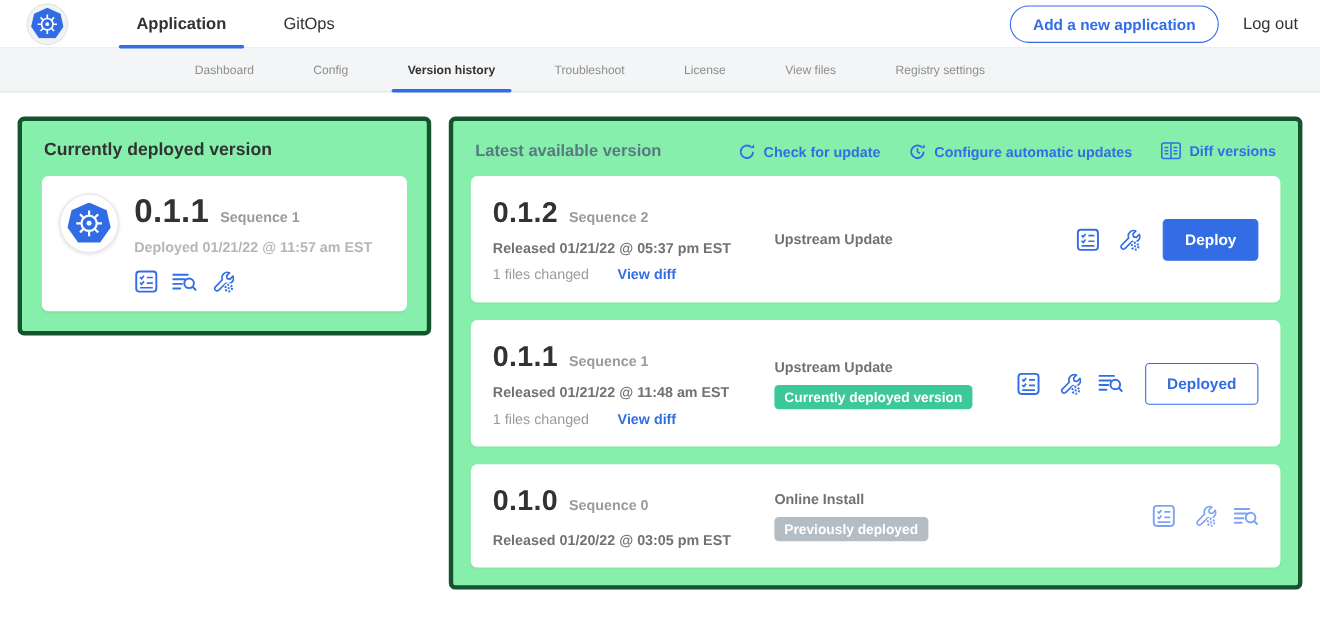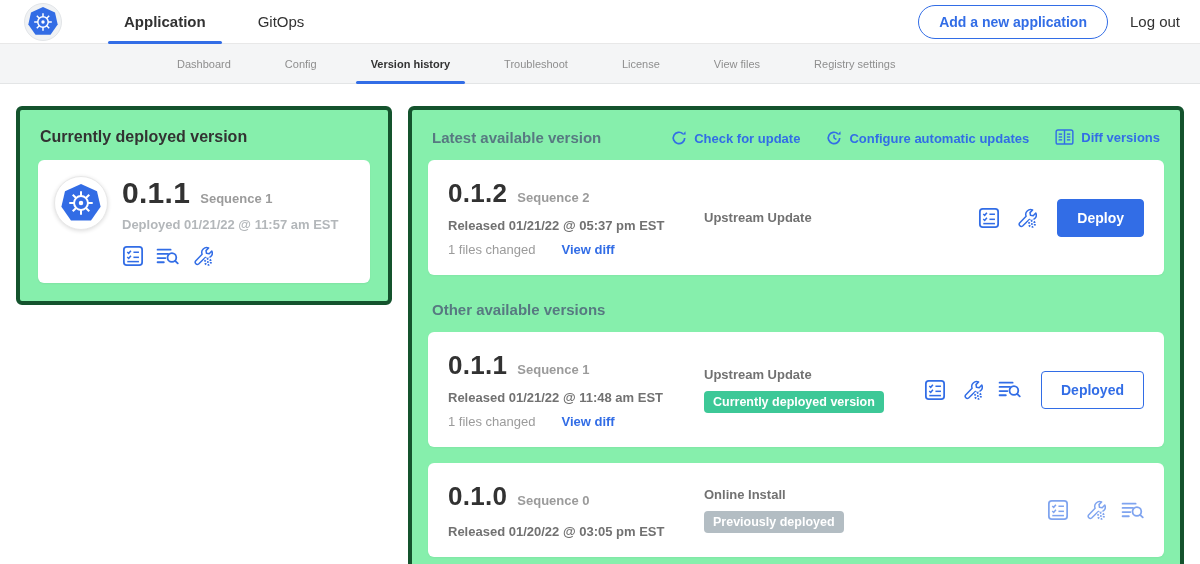--- a/index.html
+++ b/index.html
@@ -289,21 +289,20 @@
           </span>
         <span class="ic">
             <svg width="22" height="22" viewBox="0 0 22 22">
               <use href="#wrench"></use>
             </svg>
           </span>
         <button class="btn btn-solid">Deploy</button>
       </div>
     </div>
 
-    <div class="other-heading">Other available versions</div>
 
     <div class="version-card">
       <div class="vc-left">
         <div class="version-row">
           <span class="vc-ver">0.1.1</span>
           <span class="seq">Sequence 1</span>
         </div>
         <div class="released">Released 01/21/22 @ 11:48 am EST</div>
         <div class="files-row">
           <span>1 files changed</span>

